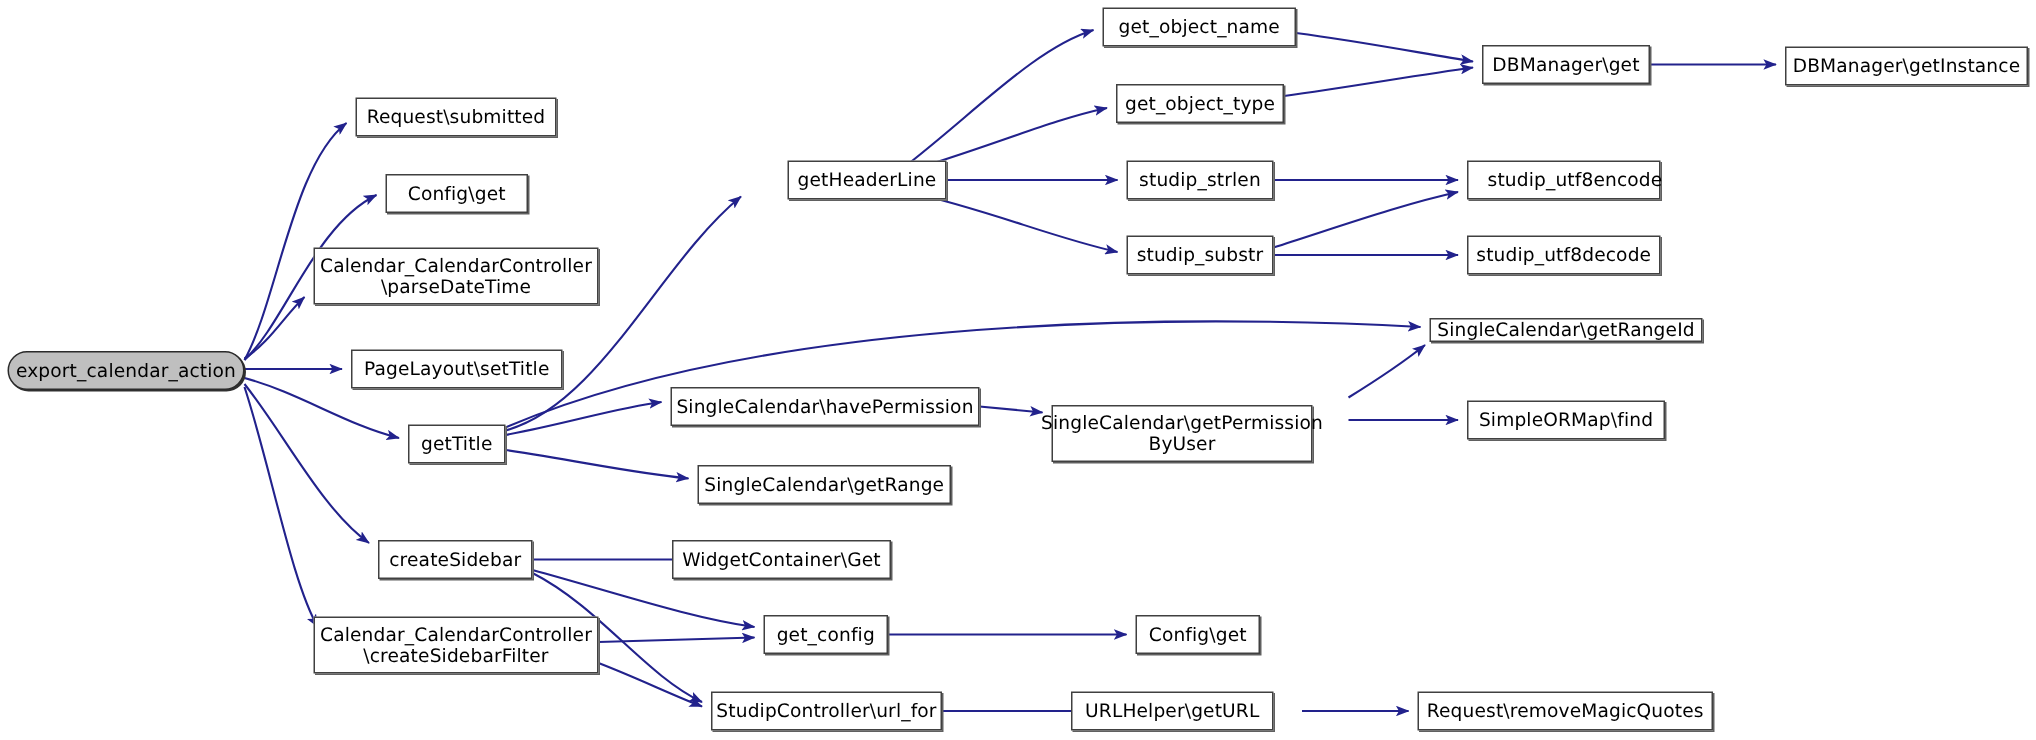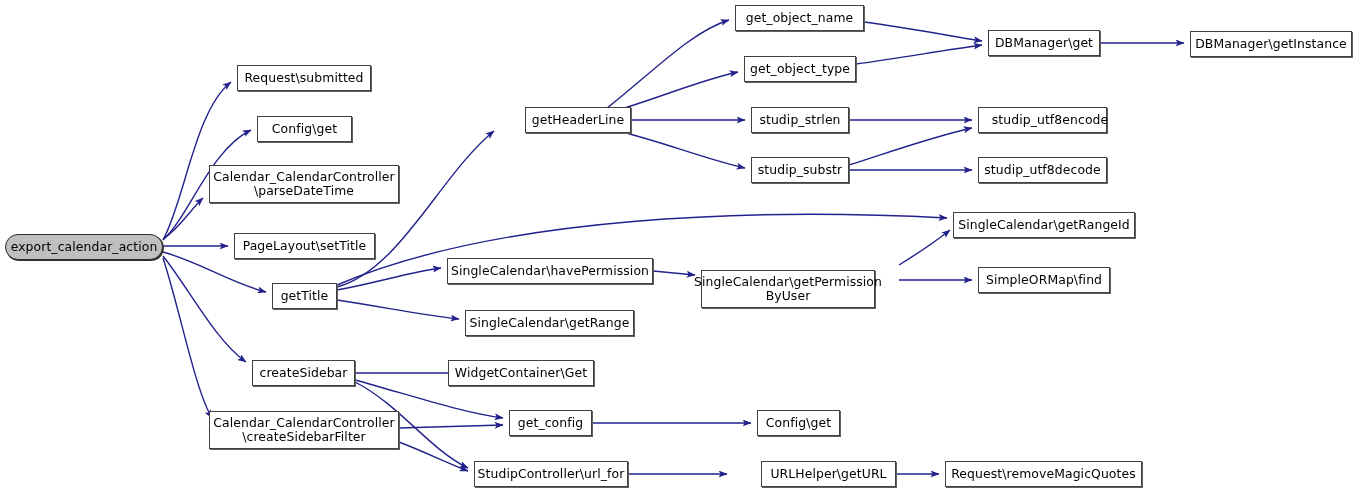--- a/index.html
+++ b/index.html
@@ -110,26 +110,26 @@
 \createSidebarFilter</span></div>
       <div class="node" style="left: 496px; top: 107px; width: 106px; height: 26px; margin-left: 29px;"><span class="node-label">getHeaderLine</span></div>
       <div class="node" style="left: 735px; top: 5px; width: 129px; height: 26px;"><span class="node-label">get_object_name</span></div>
       <div class="node" style="left: 744px; top: 56px; width: 112px; height: 26px;"><span class="node-label">get_object_type</span></div>
       <div class="node" style="left: 751px; top: 107px; width: 98px; height: 26px;"><span class="node-label">studip_strlen</span></div>
       <div class="node" style="left: 751px; top: 157px; width: 98px; height: 26px;"><span class="node-label">studip_substr</span></div>
       <div class="node" style="left: 988px; top: 30px; width: 112px; height: 26px;"><span class="node-label">DBManager\get</span></div>
       <div class="node" style="left: 1190px; top: 31px; width: 162px; height: 26px;"><span class="node-label">DBManager\getInstance</span></div>
       <div class="node" style="left: 978px; top: 107px; width: 129px; height: 26px; padding-left: 15px;"><span class="node-label">studip_utf8encode</span></div>
       <div class="node" style="left: 978px; top: 157px; width: 129px; height: 26px;"><span class="node-label">studip_utf8decode</span></div>
-      <div class="node" style="left: 953px; top: 212px; width: 182px; height: 26px;"><span class="node-label">SingleCalendar\getRangeId</span></div>
+      <div class="node" style="left: 953px; top: 212px; width: 182px; height: 16px;"><span class="node-label">SingleCalendar\getRangeId</span></div>
       <div class="node" style="left: 447px; top: 258px; width: 206px; height: 26px;"><span class="node-label">SingleCalendar\havePermission</span></div>
       <div class="node" style="left: 701px; top: 259px; width: 174px; height: 38px; margin-top: 11px;"><span class="node-label">SingleCalendar\getPermission
 ByUser</span></div>
       <div class="node" style="left: 978px; top: 267px; width: 132px; height: 26px;"><span class="node-label">SimpleORMap\find</span></div>
       <div class="node" style="left: 465px; top: 310px; width: 169px; height: 26px;"><span class="node-label">SingleCalendar\getRange</span></div>
       <div class="node" style="left: 448px; top: 360px; width: 146px; height: 26px;"><span class="node-label">WidgetContainer\Get</span></div>
       <div class="node" style="left: 509px; top: 410px; width: 83px; height: 26px;"><span class="node-label">get_config</span></div>
       <div class="node" style="left: 757px; top: 410px; width: 83px; height: 26px;"><span class="node-label">Config\get</span></div>
       <div class="node" style="left: 474px; top: 461px; width: 154px; height: 26px;"><span class="node-label">StudipController\url_for</span></div>
-      <div class="node" style="left: 761px; top: 461px; width: 135px; height: 26px;"><span class="node-label">URLHelper\getURL</span></div>
+      <div class="node" style="left: 714px; top: 461px; width: 135px; height: 26px;"><span class="node-label">URLHelper\getURL</span></div>
       <div class="node" style="left: 945px; top: 461px; width: 197px; height: 26px;"><span class="node-label">Request\removeMagicQuotes</span></div>
     </div>
 </div>
 
 </body></html>

